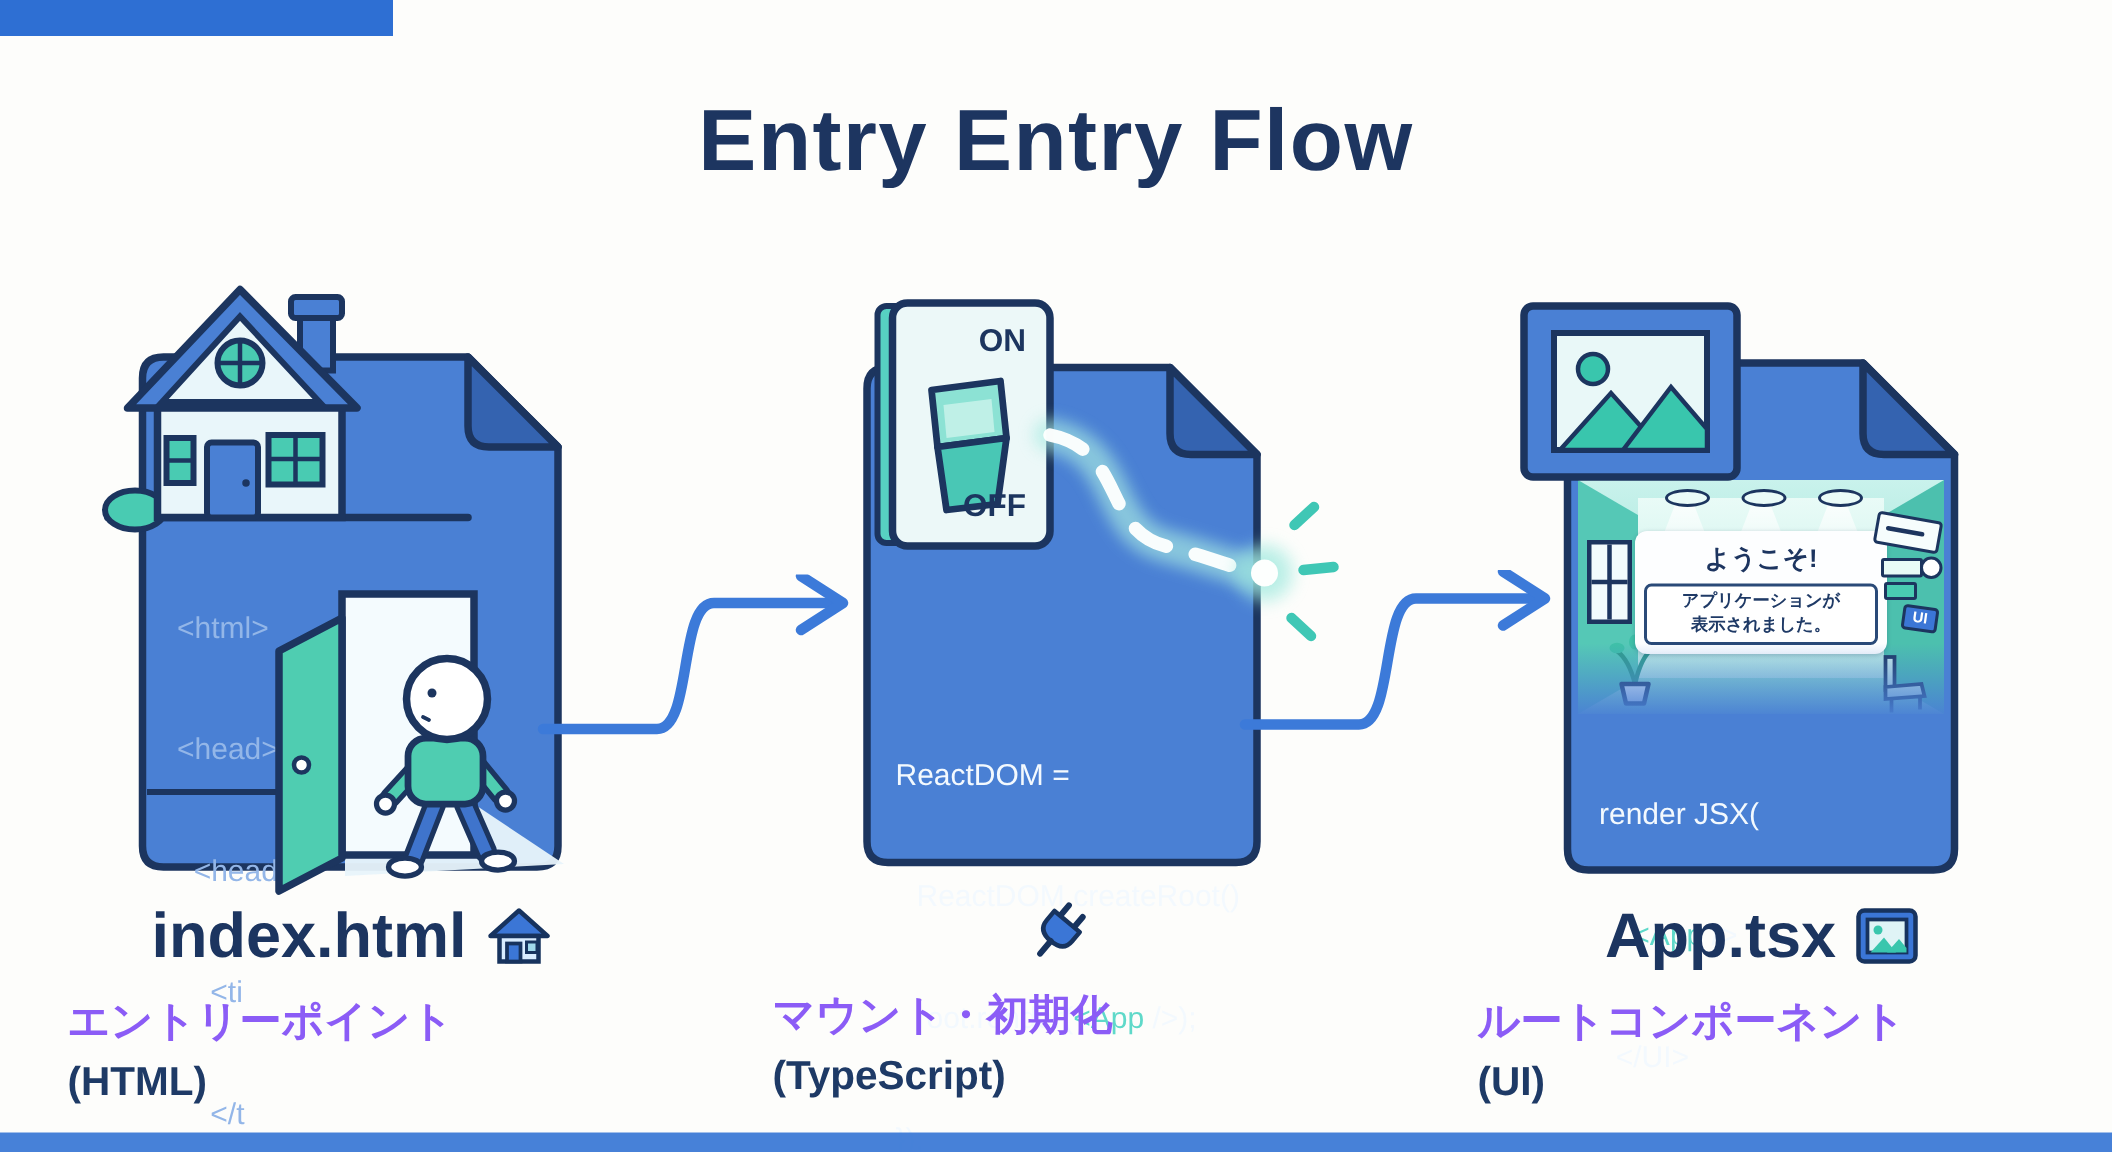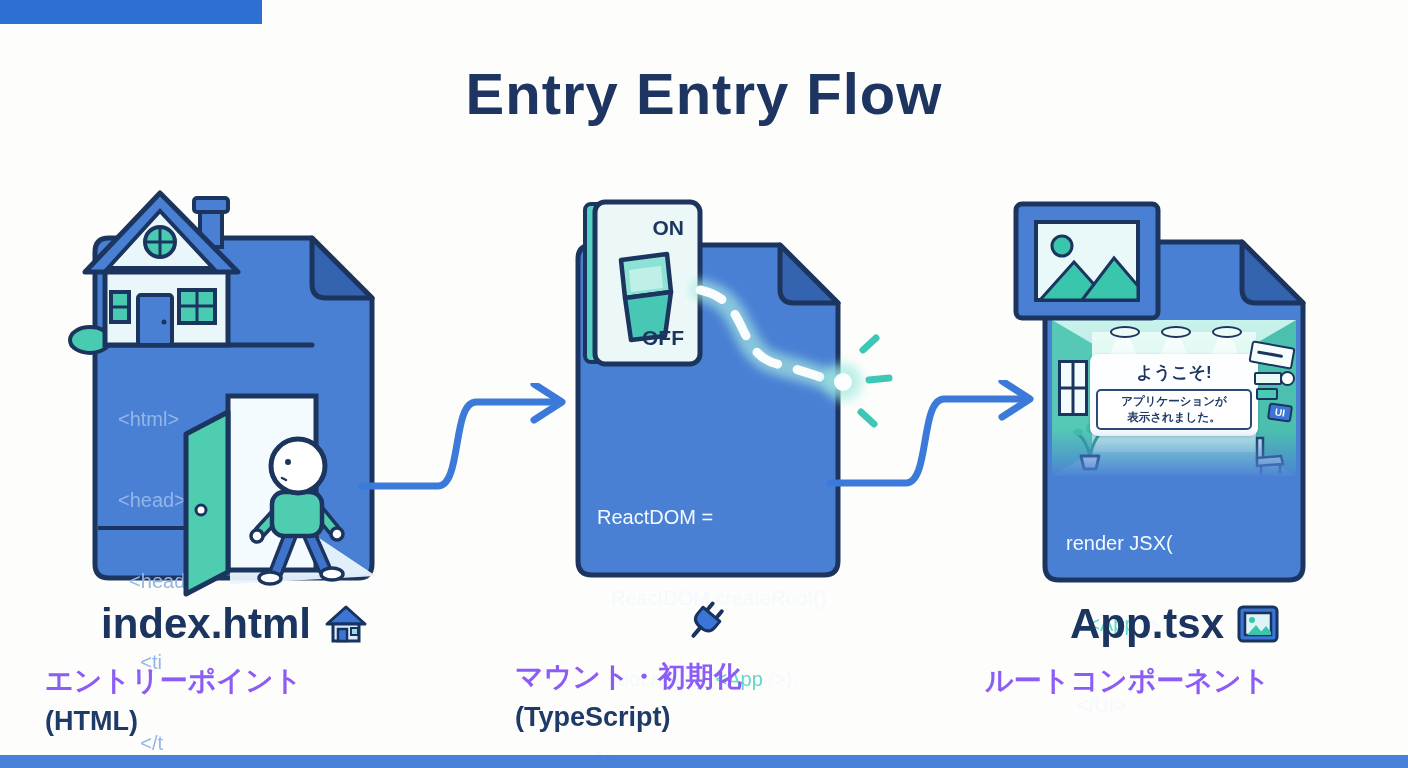--- a/index.html
+++ b/index.html
@@ -277,17 +277,18 @@
       <span class="fname">App.tsx</span>
       <svg width="44" height="44" viewBox="0 0 44 44">
         <rect x="3" y="5" width="38" height="34" rx="4" fill="#3b76d6" stroke="#17335e" stroke-width="3"></rect>
         <rect x="9" y="11" width="26" height="22" fill="#dff4f6" stroke="#17335e" stroke-width="2.5"></rect>
         <circle cx="16" cy="18" r="3" fill="#39c6ad"></circle>
         <polygon points="11,33 20,23 28,33" fill="#39c6ad"></polygon>
         <polygon points="22,33 30,24 35,30 35,33" fill="#39c6ad"></polygon>
       </svg>
     </div>
     <div class="ja">ルートコンポーネント</div>
+    <div class="sub">(UI)</div>
   </div>
 
   <div class="bar-bottom"></div>
 
 </div>
 
 </body></html>

